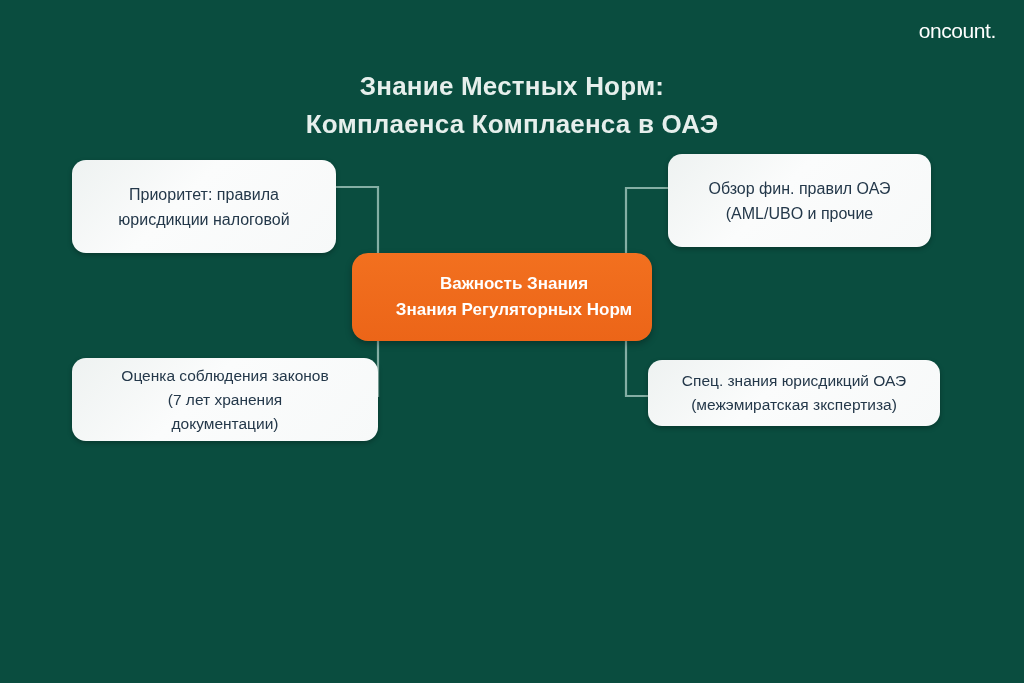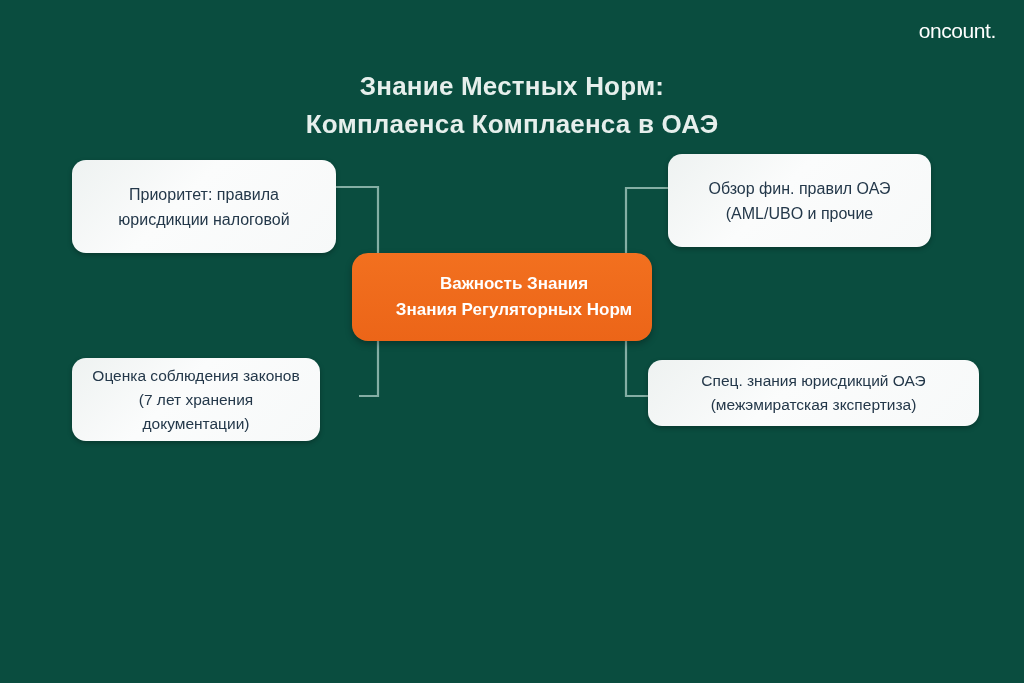--- a/index.html
+++ b/index.html
@@ -86,22 +86,22 @@
     font-size: 17px;
     font-weight: bold;
     line-height: 26px;
     border-radius: 16px;
     box-shadow: 0 3px 7px rgba(0,0,0,0.30);
     padding-left: 24px;
   }
 
   #node-tl { left: 72px;  top: 140px; width: 264px; height: 93px; margin-top: 20px; }
   #node-tr { left: 668px; top: 141px; width: 263px; height: 93px; margin-top: 13px; }
-  #node-bl { left: 72px;  top: 358px; width: 248px; height: 83px; }
-  #node-br { left: 648px; top: 360px; width: 331px; height: 66px; }
+  #node-bl { left: 72px;  top: 358px; width: 306px; height: 83px; }
+  #node-br { left: 648px; top: 360px; width: 292px; height: 66px; }
 
   #node-bl .txt { font-size: 15.5px; line-height: 24px; }
   #node-br .txt { font-size: 15.5px; line-height: 24px; }
 </style>
 </head>
 <body>
 
 <div id="slide">
 
   <div id="logo">oncount.</div>

